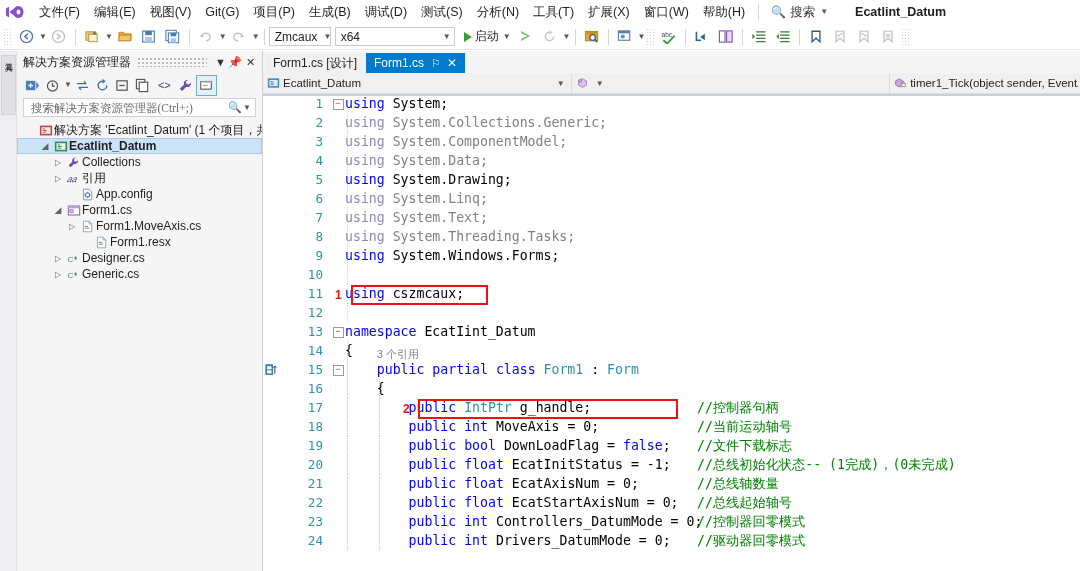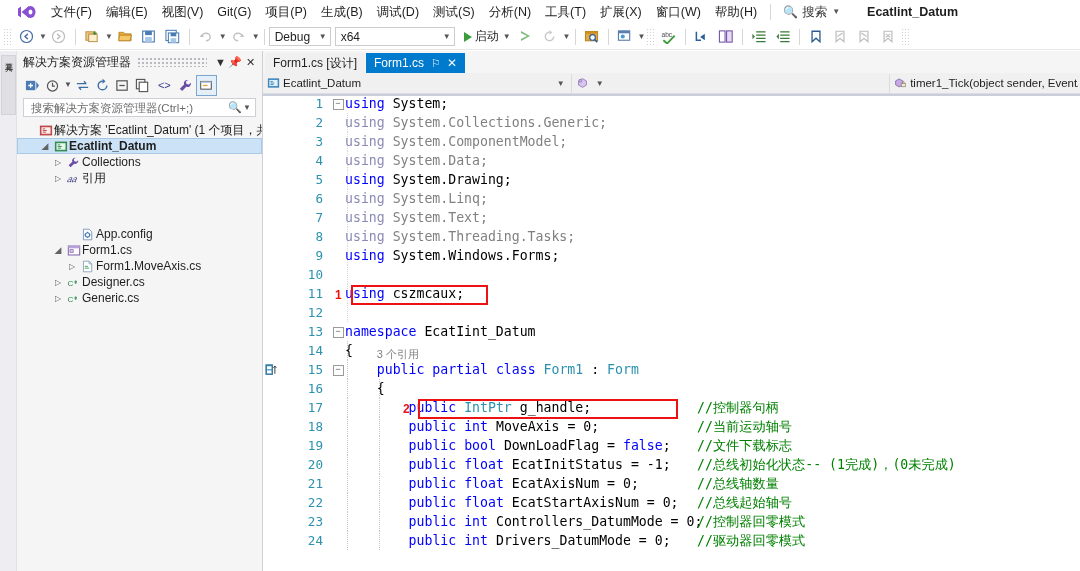--- a/index.html
+++ b/index.html
@@ -8,21 +8,21 @@
     background:#ffffff;
     font-family:"Liberation Sans","DejaVu Sans",sans-serif;
     font-size:12px;color:#1e1e1e;
     -webkit-font-smoothing:antialiased;
   }
   .app{position:relative;width:1080px;height:571px;}
 
   
   .menubar{
     display:flex;align-items:center;height:24px;background:#ffffff;
-    padding-left:16px;box-sizing:border-box;
+    padding-left:4px;box-sizing:border-box;
   }
   .vslogo{width:22px;height:16px;position:relative;margin-right:6px;flex:0 0 auto;}
   .vslogo svg{display:block}
   .menuitem{
     padding:2px 7px;white-space:nowrap;font-size:12.5px;color:#1e1e1e;line-height:16px;
   }
   .menu-sep{width:1px;height:16px;background:#d6d6d6;margin:0 6px}
   .searchbox{display:flex;align-items:center;gap:4px;padding:2px 6px;color:#333;font-size:12.5px;white-space:nowrap}
   .searchbox .mag{font-size:12px;color:#444;transform:rotate(0deg)}
   .sln-chip{
@@ -82,21 +82,21 @@
   .hbtn{width:15px;text-align:center;color:#333;font-size:11px;cursor:default;flex:0 0 auto}
   .sln-tools{display:flex;align-items:center;height:24px;padding-left:6px;gap:1px}
   .sln-tools .ti{width:19px;height:19px;display:inline-flex;align-items:center;justify-content:center}
   .sln-tools .ti.sel{border:1px solid #7aa6d2;background:#e4effa}
   .sln-search{
     margin:1px 6px 4px 6px;height:19px;border:1px solid #cfcfd6;background:#ffffff;
     display:flex;align-items:center;padding:0 4px 0 5px;box-sizing:border-box;
   }
   .sln-search input{
     border:0;outline:0;flex:1 1 auto;font-size:11.5px;color:#1e1e1e;
-    font-family:Liberation Sans, sans-serif;background:transparent;min-width:0;
+    font-family:Liberation Serif, serif;background:transparent;min-width:0;
   }
   .sln-search input::placeholder{color:#6d6d6d}
   .tree{flex:1 1 auto;overflow:hidden;background:#f5f5f5;padding-top:1px;font-size:12px}
   .node{display:flex;align-items:center;height:16px;white-space:nowrap;padding-right:4px}
   .node.selected{background:#cce3f7;border:1px solid #a8c9e8;height:16px;box-sizing:border-box}
   .exp{width:14px;text-align:center;color:#636363;font-size:8px;flex:0 0 auto}
   .ico{width:17px;text-align:right;flex:0 0 auto;display:inline-flex;align-items:center;justify-content:center}
   .lbl{color:#1e1e1e}
   .lbl.bold{font-weight:bold}
 
@@ -250,21 +250,21 @@
     <div class="tb">
       <svg width="15" height="15" viewBox="0 0 16 16">
           <path d="M12 8.5 A4.5 4 0 1 0 7.5 12.5" fill="none" stroke="#c2c2c2" stroke-width="1.5"></path>
           <path d="M14.4 8.2 L11.8 5.4 L9.5 8.4 Z" fill="#c2c2c2"></path>
         </svg>
     </div>
     <span class="caret">▼</span>
     <div class="tsep"></div>
 
     <div class="combo debug">
-      <span>Debug</span>
+      <span>Zmcaux</span>
       <span class="cb-caret">▼</span>
     </div>
     <div style="width:4px;flex:0 0 auto"></div>
     <div class="combo plat">
       <span>x64</span>
       <span class="cb-caret">▼</span>
     </div>
     <div style="width:6px;flex:0 0 auto"></div>
 
     <div class="runbtn">
@@ -471,21 +471,21 @@
           </div>
           <div class="node" style="padding-left: 34px;">
             <span class="exp" style="font-size: 8px;">▷</span>
             <span class="ico">
               <svg width="16" height="13" viewBox="0 0 18 16">
                 <text x="0" y="12" font-size="11" font-style="italic" fill="#4a4a8a" font-family="serif">𝑎𝑎</text>
               </svg>
             </span>
             <span class="lbl">引用</span>
           </div>
-          <div class="node" style="padding-left: 48px; margin-top: 40px;">
+          <div class="node" style="padding-left: 48px;">
             <span class="exp"></span>
             <span class="ico">
               <svg width="13" height="13" viewBox="0 0 16 16">
                 <path d="M3 1.5 h7 l3.2 3.2 v9.8 h-10.2 Z" fill="#fff" stroke="#6a8ab5"></path>
                 <circle cx="8" cy="8.5" r="2.6" fill="none" stroke="#4a7bb5" stroke-width="1.4"></circle>
                 <path d="M8 4.6 v1.4 M8 11 v1.4 M4.2 8.5 h1.4 M10.4 8.5 h1.4" stroke="#4a7bb5" stroke-width="1.2"></path>
               </svg>
             </span>
             <span class="lbl">App.config</span>
           </div>
@@ -503,20 +503,31 @@
           <div class="node" style="padding-left: 48px;">
             <span class="exp" style="font-size: 8px;">▷</span>
             <span class="ico">
               <svg width="13" height="13" viewBox="0 0 16 16">
                 <path d="M3 1.5 h7 l3.2 3.2 v9.8 h-10.2 Z" fill="#fff" stroke="#7a9ab5"></path>
                 <path d="M10 1.5 v3.3 h3.2" fill="none" stroke="#7a9ab5"></path>
                 <path d="M4.6 7.8 h4 M4.6 10 h5.4" stroke="#3a9c5a" stroke-width="1.1"></path>
               </svg>
             </span>
             <span class="lbl">Form1.MoveAxis.cs</span>
+          </div>
+          <div class="node" style="padding-left: 62px;">
+            <span class="exp"></span>
+            <span class="ico">
+              <svg width="13" height="13" viewBox="0 0 16 16">
+                <path d="M3 1.5 h7 l3.2 3.2 v9.8 h-10.2 Z" fill="#fff" stroke="#7a9ab5"></path>
+                <path d="M10 1.5 v3.3 h3.2" fill="none" stroke="#7a9ab5"></path>
+                <path d="M4.6 7.8 h4 M4.6 10 h5.4" stroke="#3a9c5a" stroke-width="1.1"></path>
+              </svg>
+            </span>
+            <span class="lbl">Form1.resx</span>
           </div>
           <div class="node" style="padding-left: 34px;">
             <span class="exp" style="font-size: 8px;">▷</span>
             <span class="ico">
               <svg width="16" height="13" viewBox="0 0 18 16">
                 <text x="1" y="12" font-size="10" fill="#2a8c4a" font-family="sans-serif">C</text>
                 <path d="M11 5.5 v4 M9.6 6.6 h3 M9.6 8.4 h3" stroke="#2a8c4a" stroke-width="1"></path>
               </svg>
             </span>
             <span class="lbl">Designer.cs</span>

